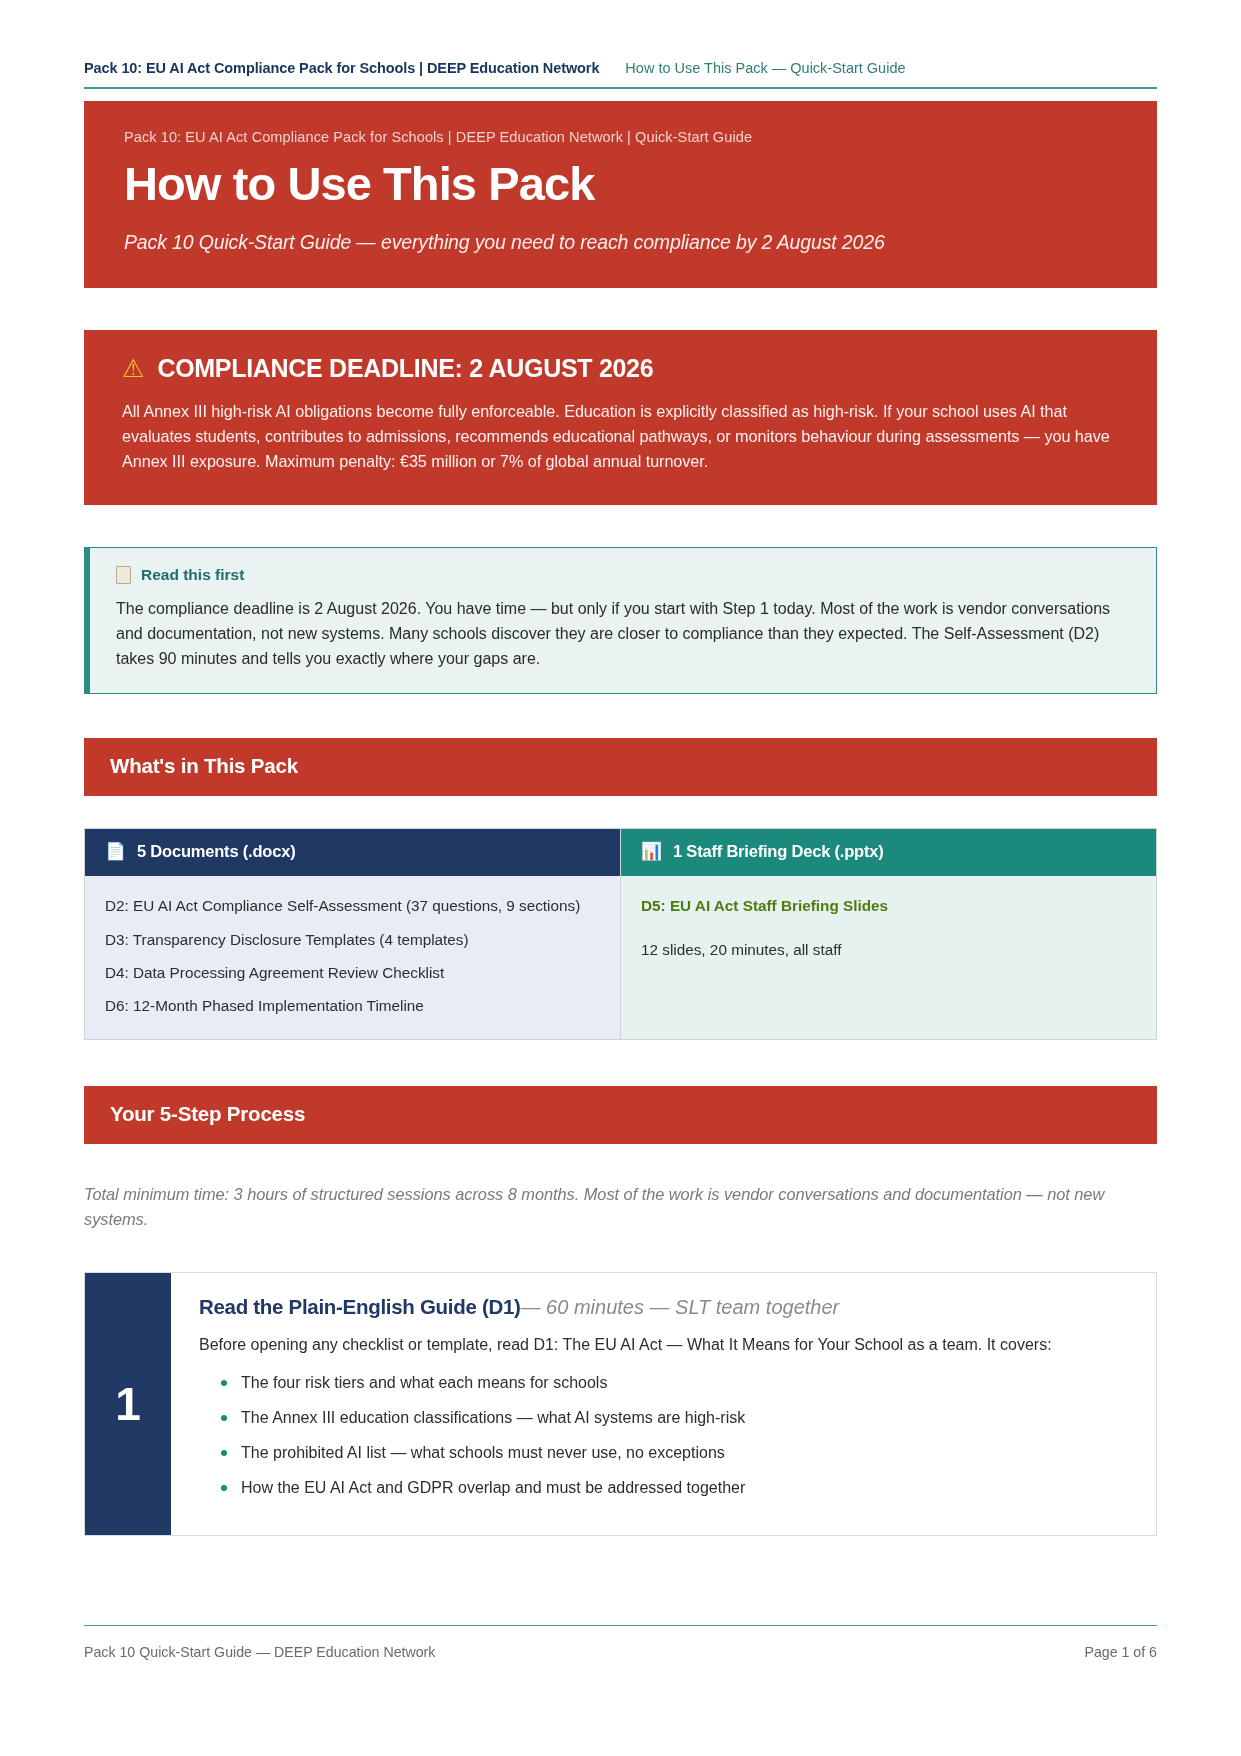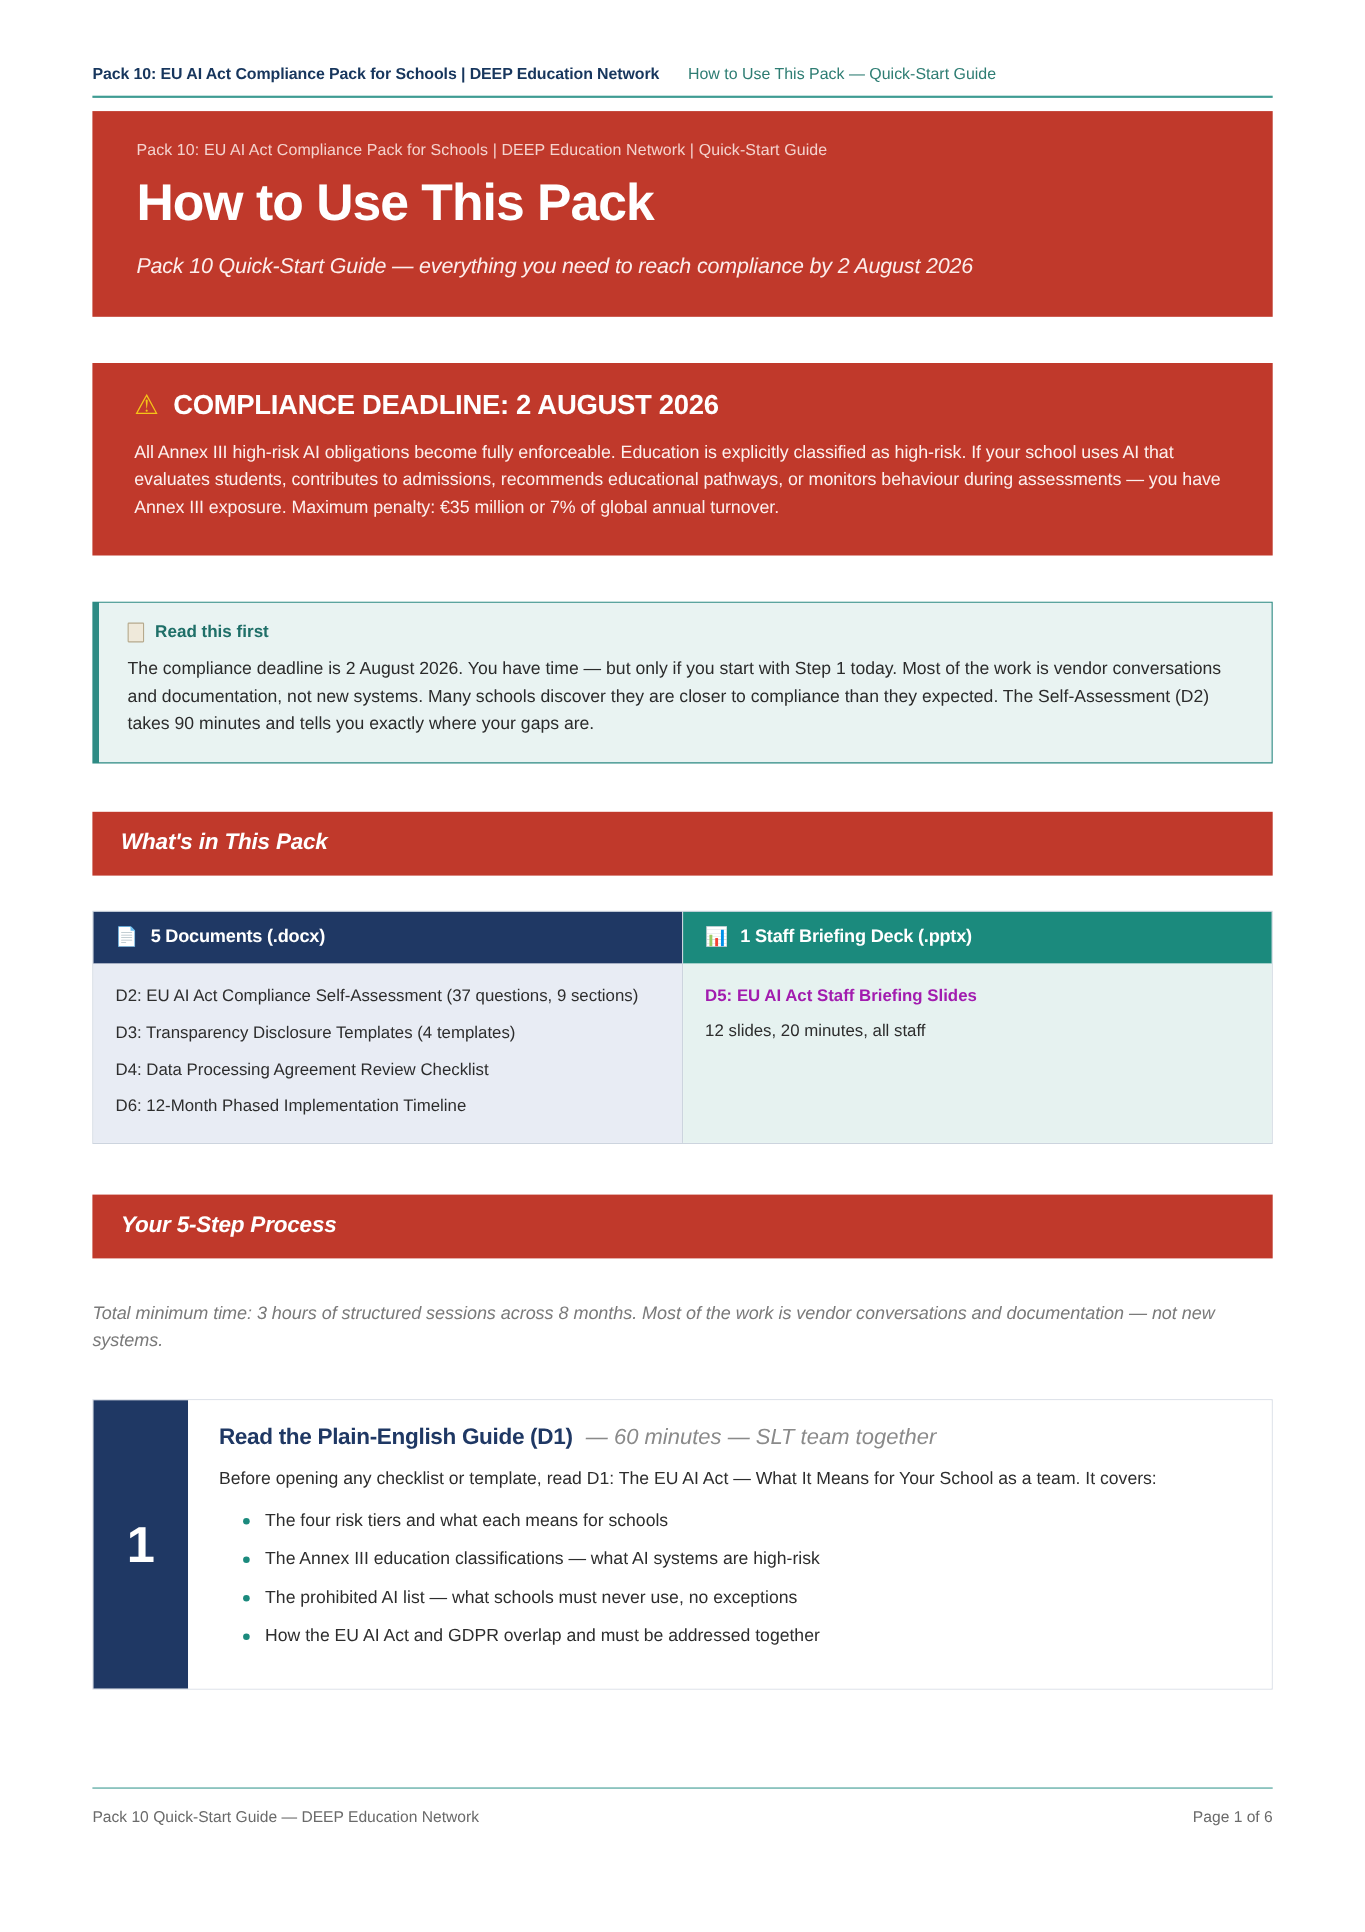--- a/index.html
+++ b/index.html
@@ -137,21 +137,20 @@
   }
 
   
   .section-bar {
     background: #c0392b;
     color: #ffffff;
     font-size: 20.5px;
     font-weight: bold;
     letter-spacing: -0.2px;
     padding: 16px 26px 18px 26px;
-    font-style: italic;
   }
   .sb-pack { margin-top: 44px; }
   .sb-steps { margin-top: 46px; }
 
   
   .pack-table {
     margin-top: 32px;
     display: flex;
     width: 100%;
     border: 1px solid #ccd4de;
@@ -176,21 +175,21 @@
   .pt-body.docs { background: #e8ecf4; }
   .pt-body.deck { background: #e6f2f0; }
   .pt-item {
     font-size: 15.3px;
     line-height: 1.52;
     color: #2d2d2d;
     margin-bottom: 10px;
   }
   .pt-item:last-child { margin-bottom: 0; }
   .pt-item.lead-docs { font-weight: bold; color: #1f3864; }
-  .pt-item.lead-deck { font-weight: bold; color: #a21caf; margin-bottom: 8px; }
+  .pt-item.lead-deck { font-weight: bold; color: #4d7c0f; margin-bottom: 20px; }
 
   
   .steps-intro {
     margin-top: 38px;
     font-size: 16.4px;
     font-style: italic;
     color: #7a7a7a;
     line-height: 1.5;
     letter-spacing: -0.05px;
   }
@@ -211,21 +210,20 @@
     font-weight: bold;
     display: flex;
     align-items: center;
     justify-content: center;
     flex: none;
   }
   .step-main { flex: 1; padding: 22px 28px 24px 28px; background: #ffffff; }
   .step-title-row {
     display: flex;
     align-items: baseline;
-    gap: 12px;
     margin-bottom: 14px;
     flex-wrap: wrap;
   }
   .step-title {
     font-size: 20.5px;
     font-weight: bold;
     color: #1f3864;
     letter-spacing: -0.3px;
   }
   .step-meta {

